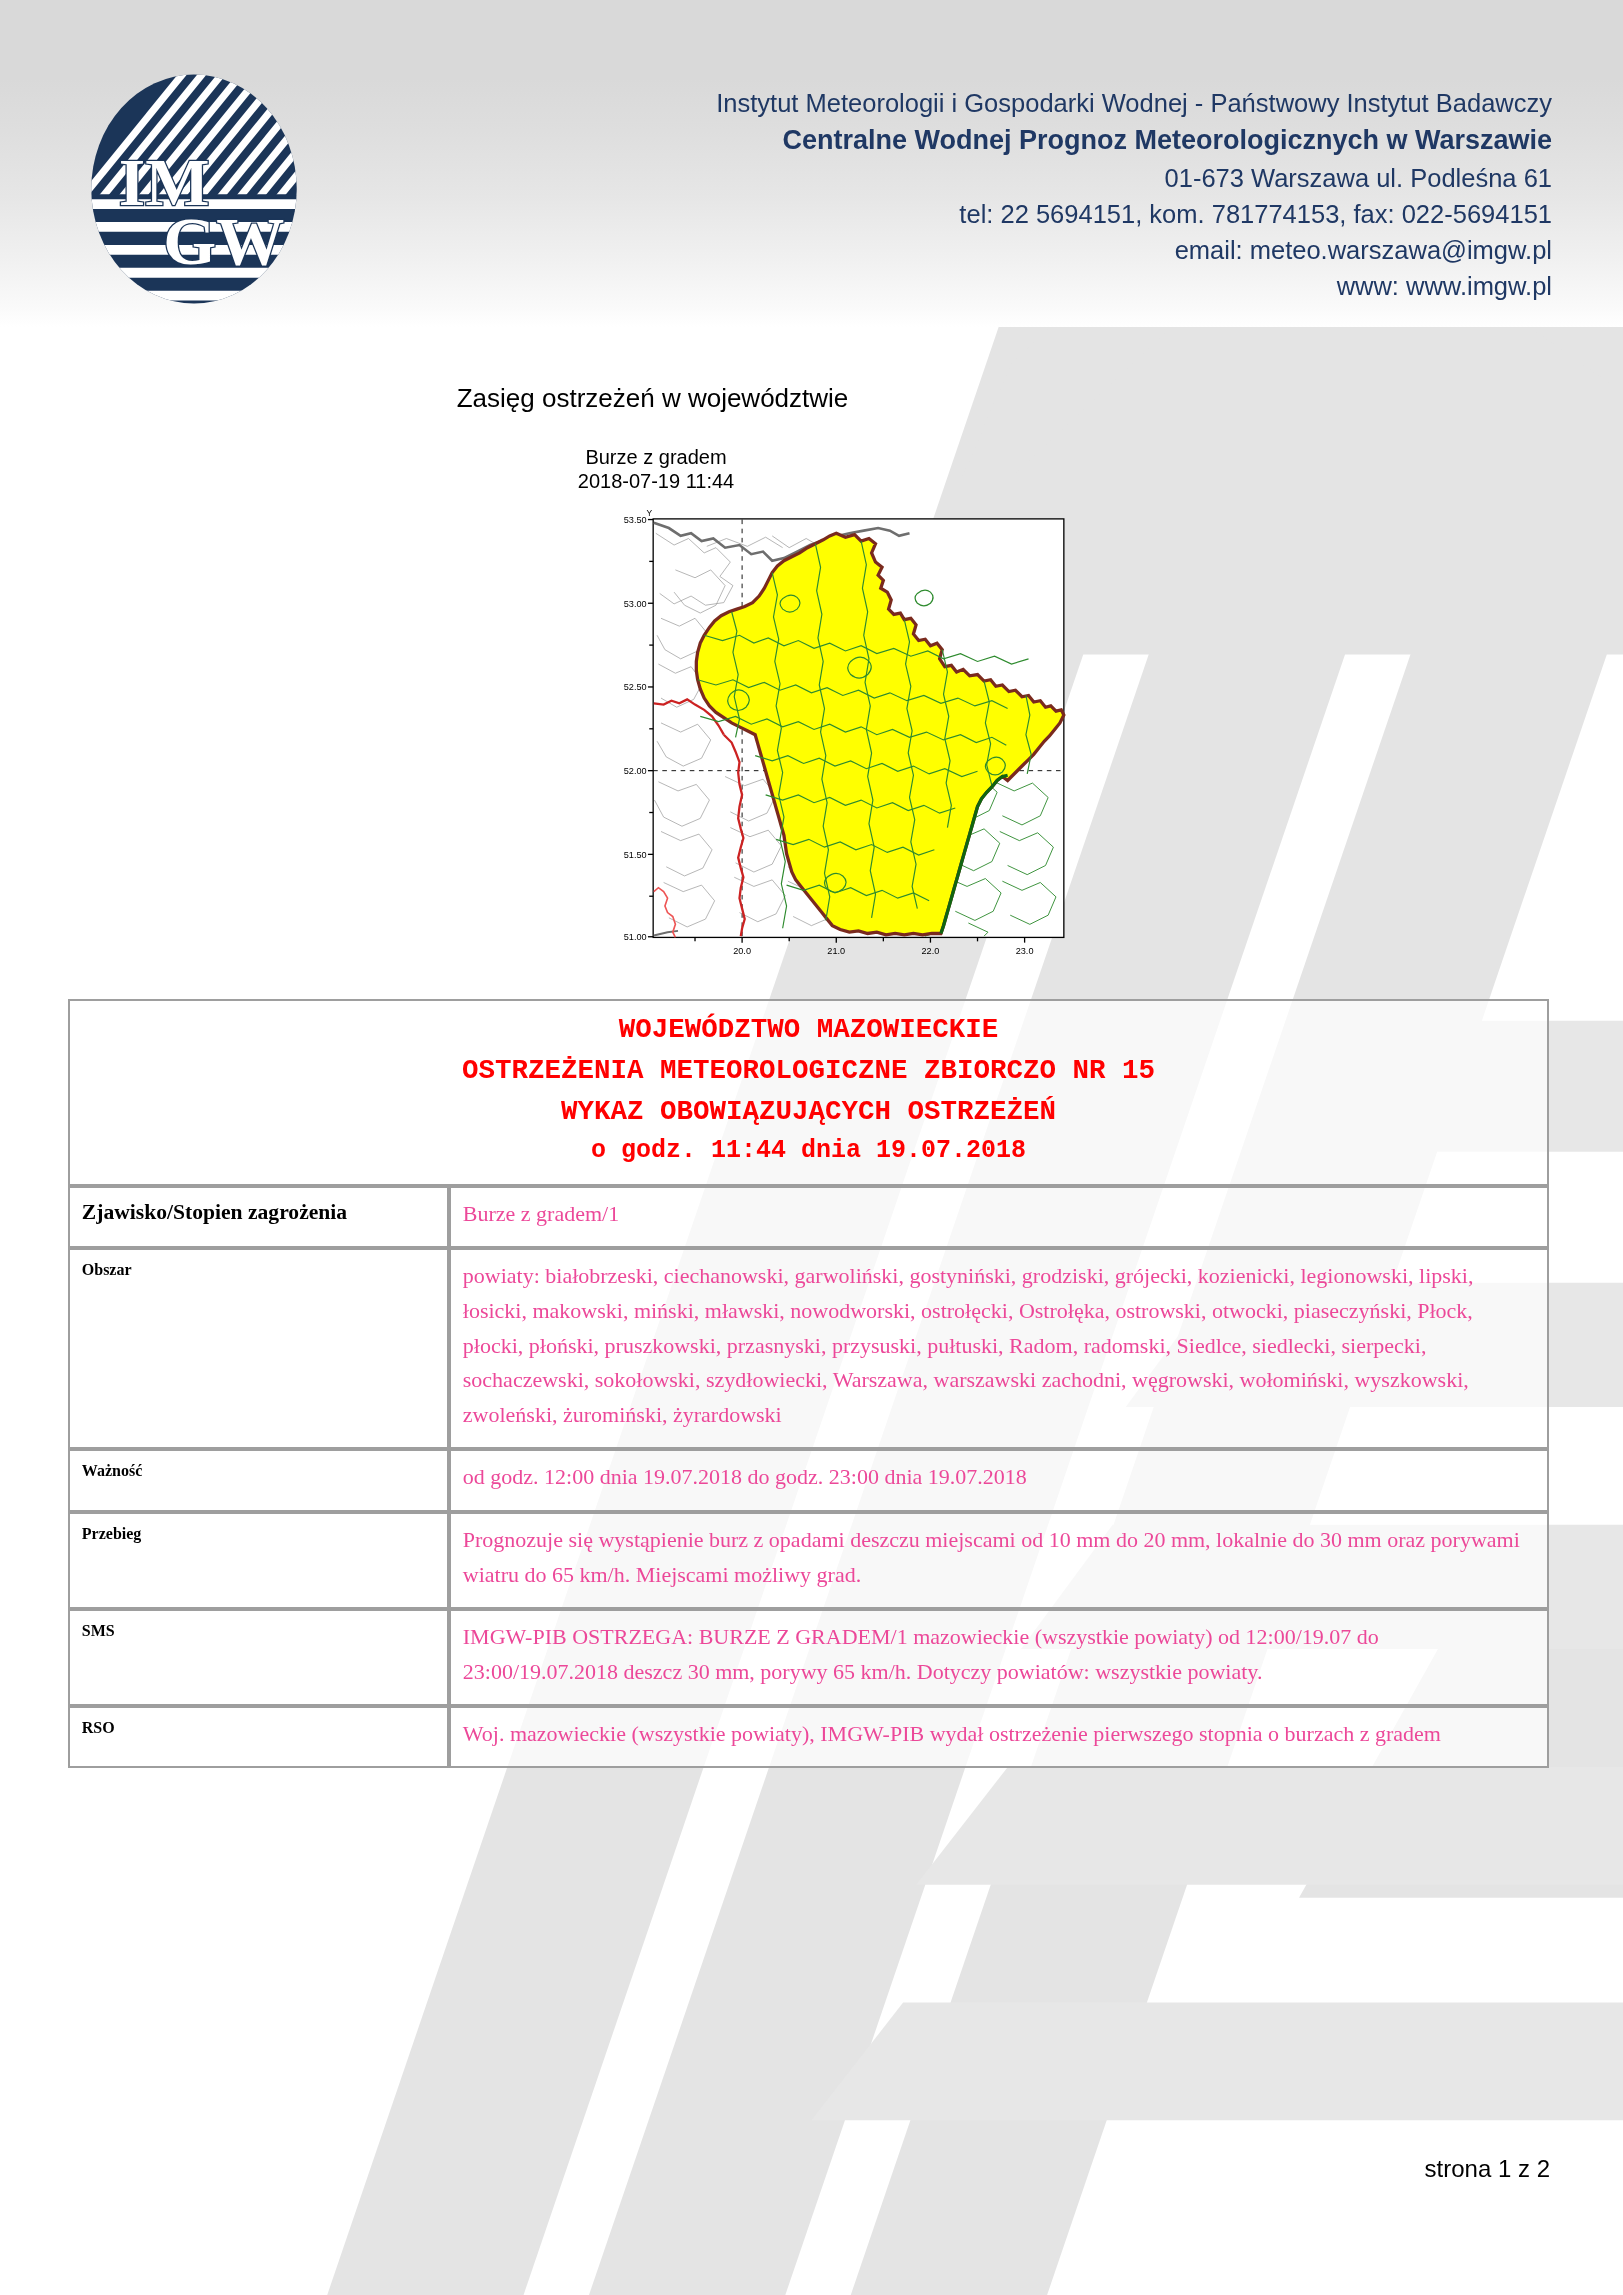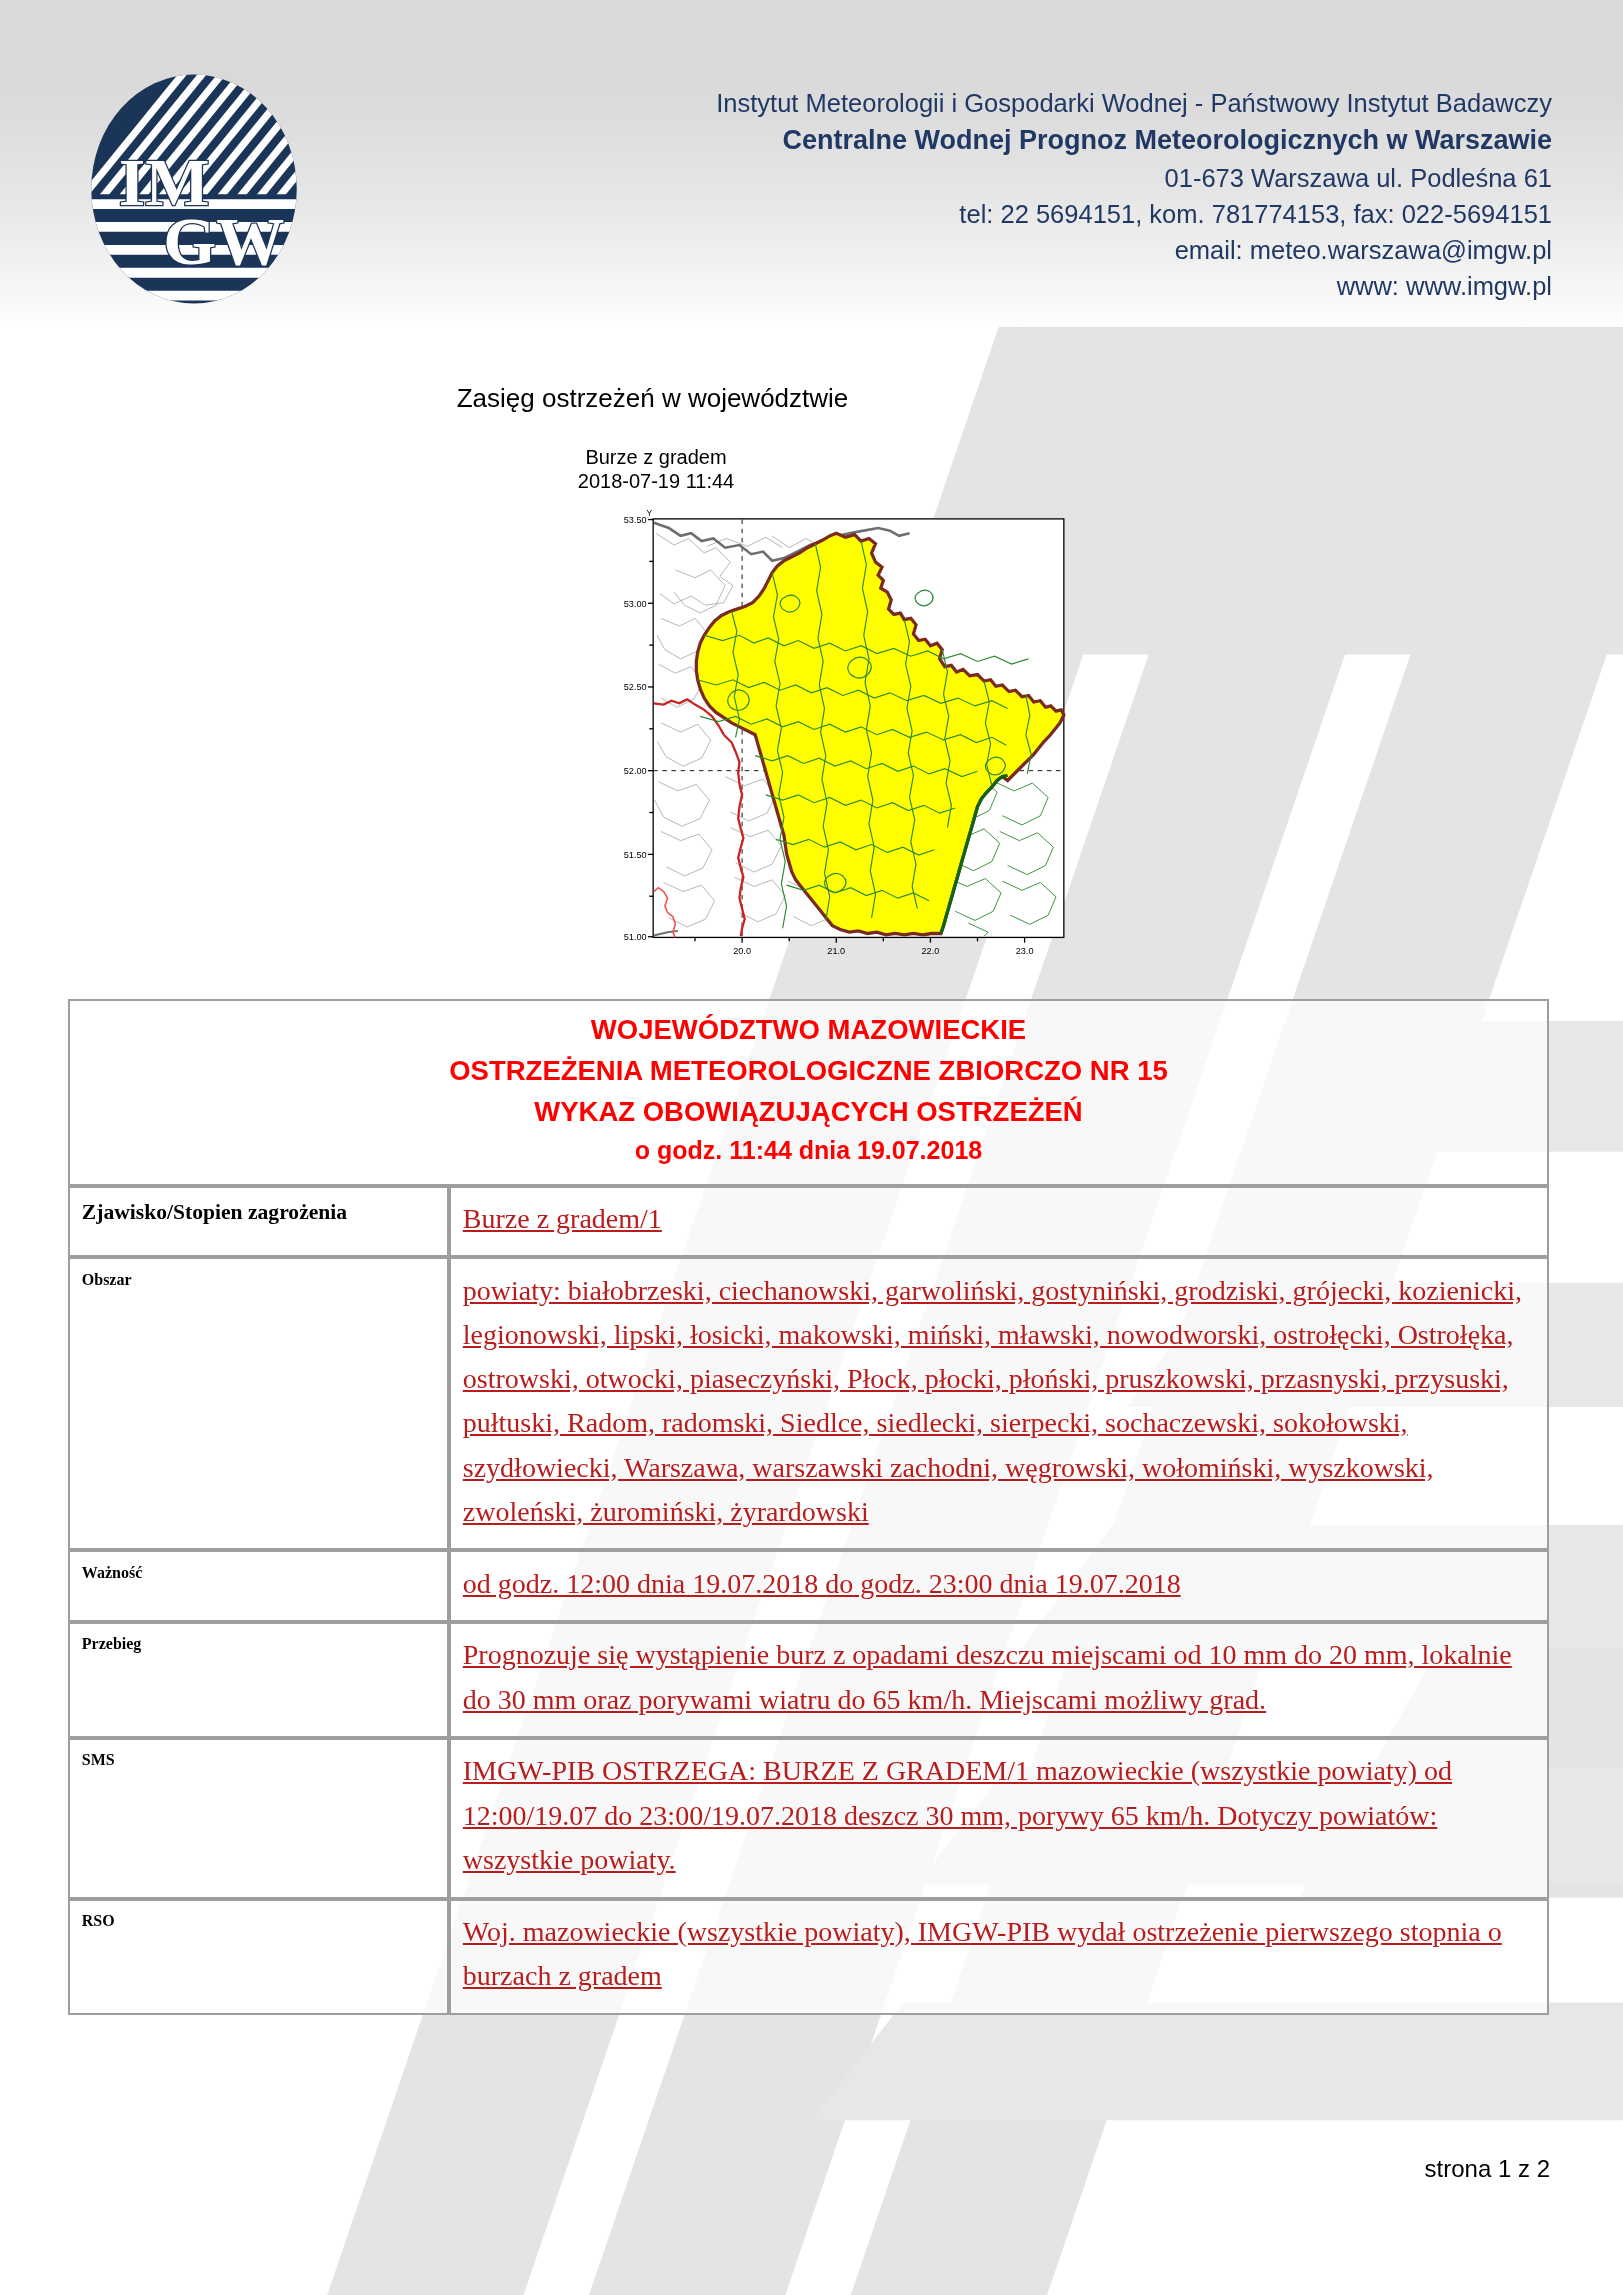--- a/index.html
+++ b/index.html
@@ -127,41 +127,40 @@
 
   td.title-cell {
     padding: 22px 6.5px 26px 6.5px;
     text-align: center;
     background: rgba(255,255,255,0.72);
   }
   .title-line {
     color: #ff0000;
     font-weight: bold;
     font-size: 27.5px;
-    font-family: Liberation Sans, sans-serif;
+    font-family: Liberation Mono, monospace;
     line-height: 1.48;
     white-space: nowrap;
   }
   .title-line.small {
     font-size: 25px;
   }
 
   td.label {
     font-weight: bold;
     font-size: 16px;
     font-family: "Liberation Serif", serif;
     line-height: 1.42;
     color: #000;
   }
   td.value {
-    font-size: 28px;
+    font-size: 22px;
     font-family: "Liberation Serif", serif;
     line-height: 1.58;
-    color: #b91c1c;
-    text-decoration: underline;
+    color: #ec4899;
   }
   tr.phenomenon td {
     background: #ffff00;
     padding-top: 10.5px;
     padding-bottom: 10.5px;
   }
   tr.phenomenon td.label { font-size: 21.6px; }
   tr.duty td {
     background: rgba(200,200,200,0.82);
     padding-top: 17px;

